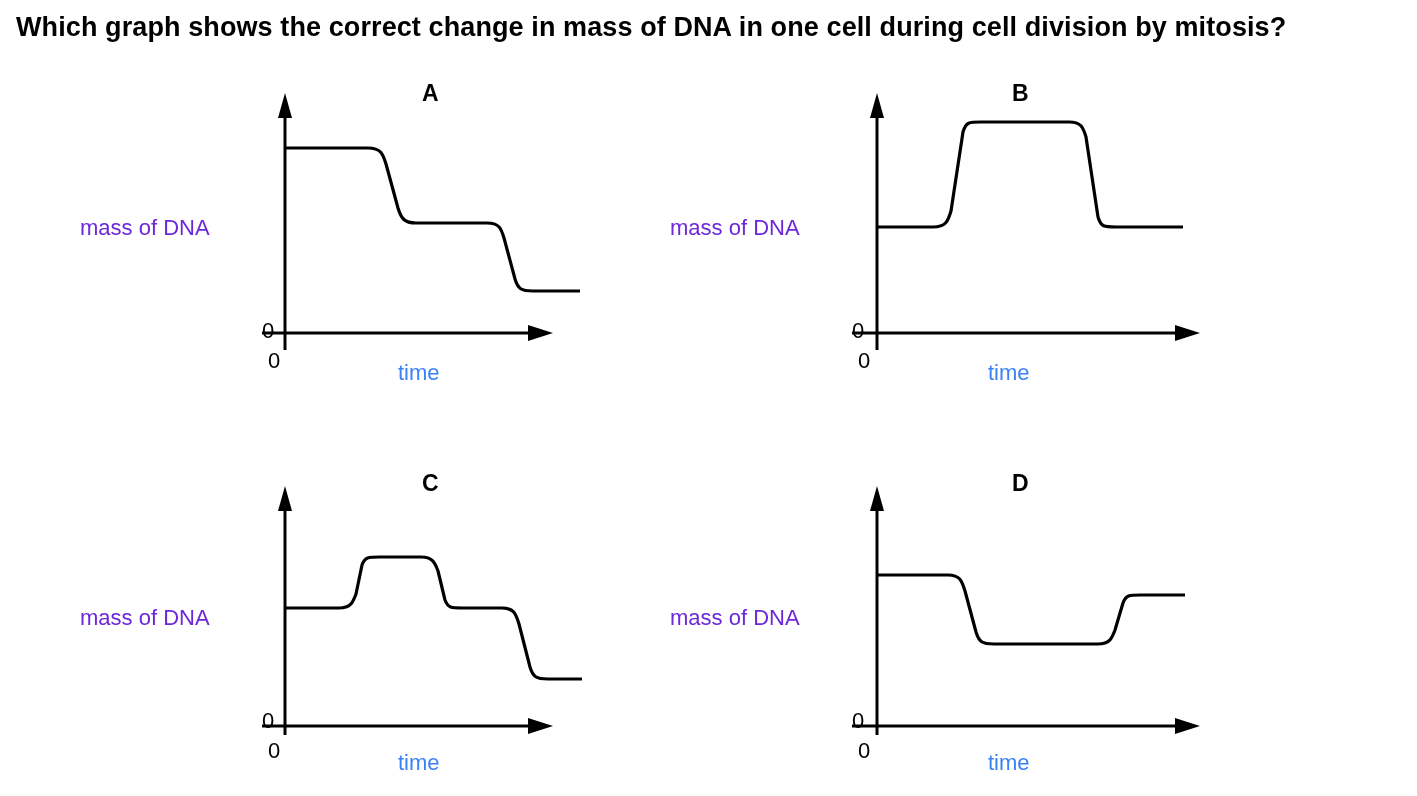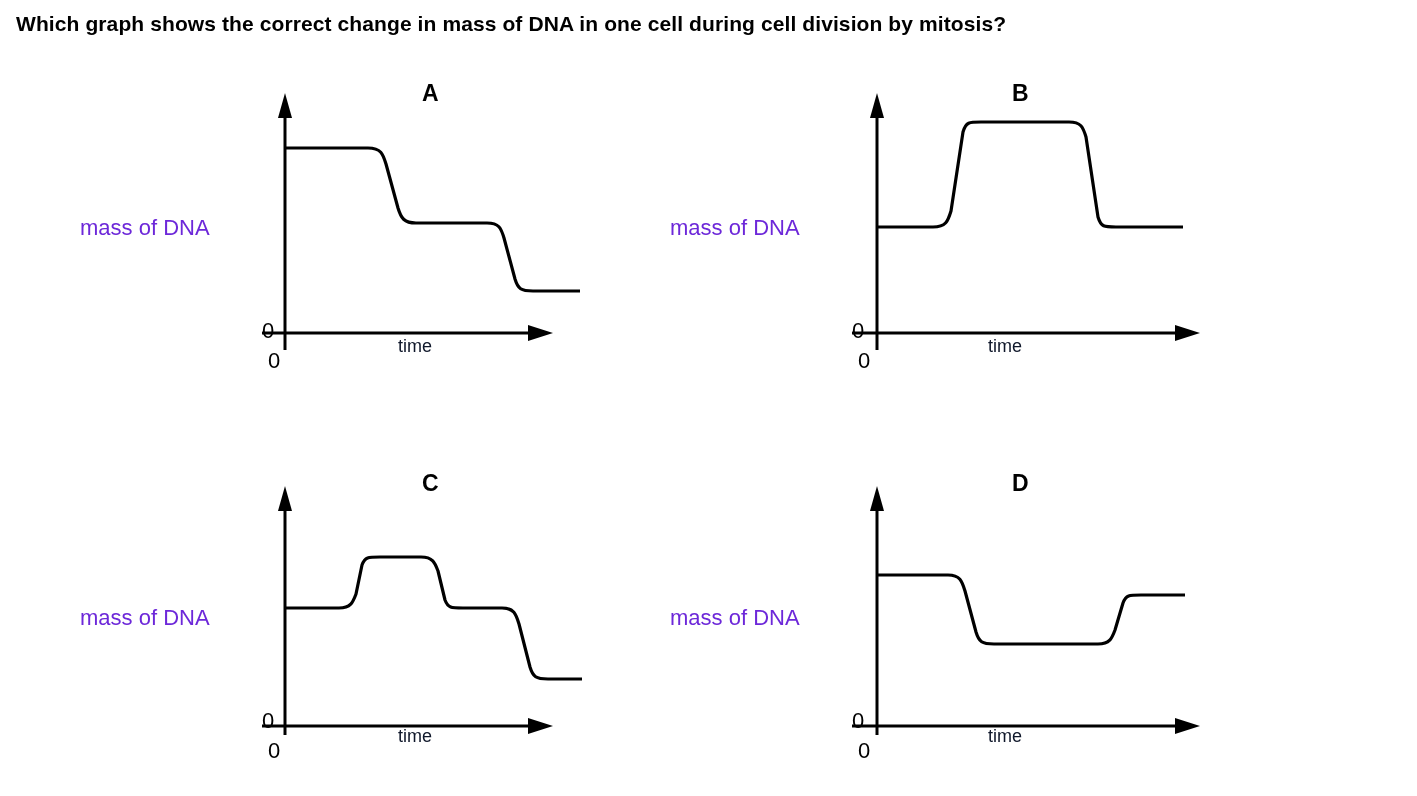--- a/index.html
+++ b/index.html
@@ -13,21 +13,21 @@
     position: relative;
     overflow: hidden;
     font-family: "Liberation Sans", sans-serif;
     color: #000000;
   }
 
   #question-title {
     position: absolute;
     left: 16px;
     top: 12px;
-    font-size: 21px;
+    font-size: 27px;
     font-weight: bold;
     letter-spacing: 0.1px;
     white-space: nowrap;
     color: #000000;
   }
 
   .panel {
     position: absolute;
     width: 660px;
     height: 350px;
@@ -52,24 +52,24 @@
     position: absolute;
     left: 80px;
     top: 155px;
     font-size: 22px;
     white-space: nowrap;
     color: #6d28d9;
   }
   .axis-xlabel {
     position: absolute;
     left: 398px;
-    top: 276px;
-    font-size: 18px;
+    top: 300px;
+    font-size: 22px;
     white-space: nowrap;
-    color: #0f172a;
+    color: #3b82f6;
   }
   .axis-zero-y {
     position: absolute;
     left: 262px;
     top: 258px;
     font-size: 22px;
     color: #000000;
   }
   .axis-zero-x {
     position: absolute;

